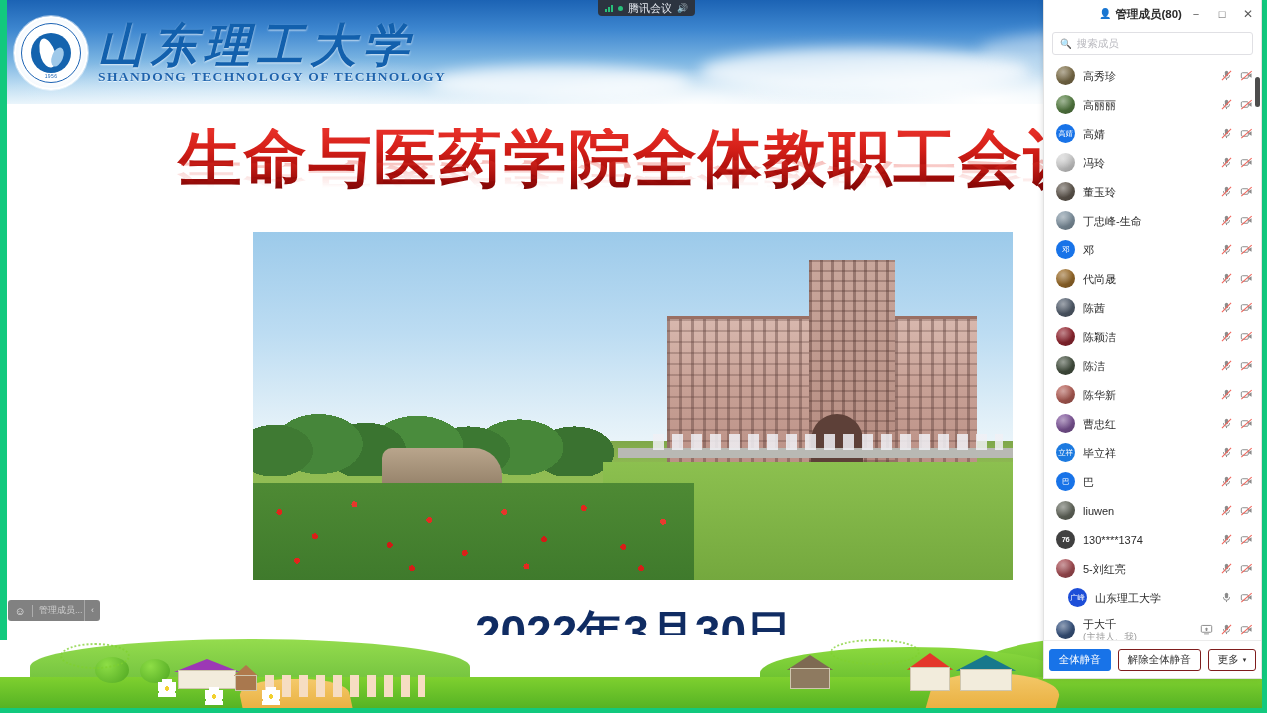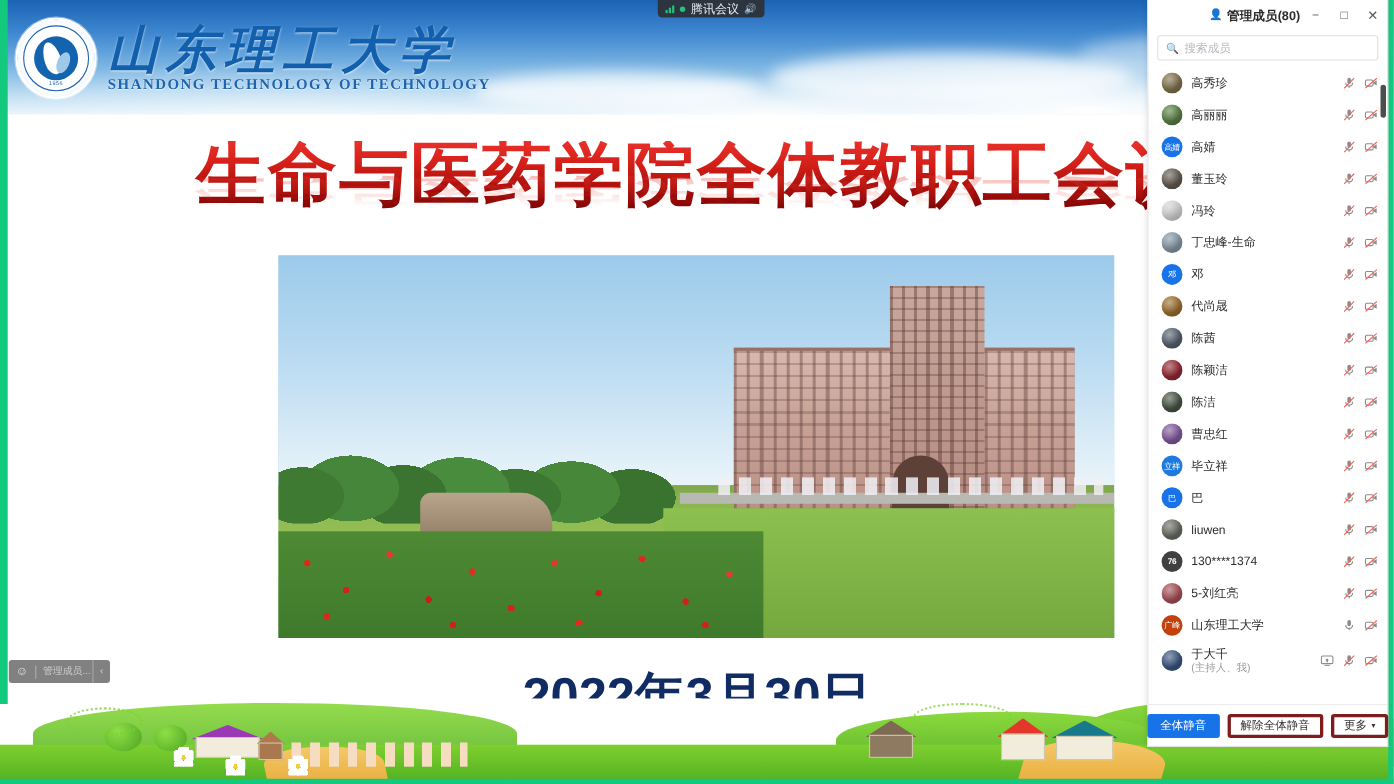--- a/index.html
+++ b/index.html
@@ -348,21 +348,21 @@
   .ic { width: 13px; height: 13px; position: relative; display: block; }
   .ic svg { display: block; width: 13px; height: 13px; }
 
   .mp-footer {
     flex: 0 0 38px; border-top: 1px solid #ececec;
     display: flex; align-items: center; justify-content: center; gap: 7px;
   }
   .mp-btn {
     height: 22px; padding: 0 9px; border-radius: 3px;
     font-size: 10.5px; display: flex; align-items: center; justify-content: center;
-    border: 3px solid #7f1d1d; background: #fff; color: #333; white-space: nowrap; font-family: Liberation Serif, serif;
+    border: 1px solid #7f1d1d; background: #fff; color: #333; white-space: nowrap; font-family: Liberation Serif, serif;
   }
   .mp-btn.primary { background: #1873e8; border-color: #1873e8; color: #fff; }
   .mp-btn .caret { margin-left: 4px; font-size: 7px; }
 
   .mp-scrollbar {
     position: absolute; right: 1px; top: 0; width: 5px; height: 100%;
     background: transparent;
   }
   .mp-scroll-thumb {
     position: absolute; left: 0; top: 16px; width: 5px; height: 30px;
@@ -556,20 +556,43 @@
           <span class="ic">
             <svg viewBox="0 0 16 16">
               <rect x="1.6" y="4.6" width="8.6" height="6.8" rx="1.4" fill="none" stroke="#8b8b8b" stroke-width="1.2"></rect>
               <path d="M10.6 7.4 L14.2 5.2 v5.6 L10.6 8.6 Z" fill="#8b8b8b"></path>
               <line x1="1.6" y1="13.6" x2="14.4" y2="2.6" stroke="#f2645a" stroke-width="1.3"></line>
             </svg>
           </span>
         </div>
       </div>
       <div class="mp-row">
+        <div class="avatar" style="background: radial-gradient(circle at 38% 32%, rgba(255, 255, 255, 0.45) 0%, rgba(255, 255, 255, 0) 55%), linear-gradient(150deg, rgb(228, 228, 228) 0%, rgba(0, 0, 0, 0.35) 100%) rgb(228, 228, 228);"></div>
+        <div class="name-wrap">
+          <div class="mp-name">冯玲</div>
+        </div>
+        <div class="row-icons">
+          <span class="ic">
+            <svg viewBox="0 0 16 16">
+              <rect x="6" y="2" width="4" height="7" rx="2" fill="#8b8b8b"></rect>
+              <path d="M4.2 7.6a3.8 3.8 0 0 0 7.6 0" fill="none" stroke="#8b8b8b" stroke-width="1.2"></path>
+              <line x1="8" y1="11.4" x2="8" y2="13.6" stroke="#8b8b8b" stroke-width="1.2"></line>
+              <line x1="2.4" y1="13.8" x2="13.6" y2="2.4" stroke="#f2645a" stroke-width="1.3"></line>
+            </svg>
+          </span>
+          <span class="ic">
+            <svg viewBox="0 0 16 16">
+              <rect x="1.6" y="4.6" width="8.6" height="6.8" rx="1.4" fill="none" stroke="#8b8b8b" stroke-width="1.2"></rect>
+              <path d="M10.6 7.4 L14.2 5.2 v5.6 L10.6 8.6 Z" fill="#8b8b8b"></path>
+              <line x1="1.6" y1="13.6" x2="14.4" y2="2.6" stroke="#f2645a" stroke-width="1.3"></line>
+            </svg>
+          </span>
+        </div>
+      </div>
+      <div class="mp-row">
         <div class="avatar" style="background: radial-gradient(circle at 38% 32%, rgba(255, 255, 255, 0.45) 0%, rgba(255, 255, 255, 0) 55%), linear-gradient(150deg, rgb(107, 98, 88) 0%, rgba(0, 0, 0, 0.35) 100%) rgb(107, 98, 88);"></div>
         <div class="name-wrap">
           <div class="mp-name">董玉玲</div>
         </div>
         <div class="row-icons">
           <span class="ic">
             <svg viewBox="0 0 16 16">
               <rect x="6" y="2" width="4" height="7" rx="2" fill="#8b8b8b"></rect>
               <path d="M4.2 7.6a3.8 3.8 0 0 0 7.6 0" fill="none" stroke="#8b8b8b" stroke-width="1.2"></path>
               <line x1="8" y1="11.4" x2="8" y2="13.6" stroke="#8b8b8b" stroke-width="1.2"></line>
@@ -579,43 +602,20 @@
           <span class="ic">
             <svg viewBox="0 0 16 16">
               <rect x="1.6" y="4.6" width="8.6" height="6.8" rx="1.4" fill="none" stroke="#8b8b8b" stroke-width="1.2"></rect>
               <path d="M10.6 7.4 L14.2 5.2 v5.6 L10.6 8.6 Z" fill="#8b8b8b"></path>
               <line x1="1.6" y1="13.6" x2="14.4" y2="2.6" stroke="#f2645a" stroke-width="1.3"></line>
             </svg>
           </span>
         </div>
       </div>
       <div class="mp-row">
-        <div class="avatar" style="background: radial-gradient(circle at 38% 32%, rgba(255, 255, 255, 0.45) 0%, rgba(255, 255, 255, 0) 55%), linear-gradient(150deg, rgb(228, 228, 228) 0%, rgba(0, 0, 0, 0.35) 100%) rgb(228, 228, 228);"></div>
-        <div class="name-wrap">
-          <div class="mp-name">冯玲</div>
-        </div>
-        <div class="row-icons">
-          <span class="ic">
-            <svg viewBox="0 0 16 16">
-              <rect x="6" y="2" width="4" height="7" rx="2" fill="#8b8b8b"></rect>
-              <path d="M4.2 7.6a3.8 3.8 0 0 0 7.6 0" fill="none" stroke="#8b8b8b" stroke-width="1.2"></path>
-              <line x1="8" y1="11.4" x2="8" y2="13.6" stroke="#8b8b8b" stroke-width="1.2"></line>
-              <line x1="2.4" y1="13.8" x2="13.6" y2="2.4" stroke="#f2645a" stroke-width="1.3"></line>
-            </svg>
-          </span>
-          <span class="ic">
-            <svg viewBox="0 0 16 16">
-              <rect x="1.6" y="4.6" width="8.6" height="6.8" rx="1.4" fill="none" stroke="#8b8b8b" stroke-width="1.2"></rect>
-              <path d="M10.6 7.4 L14.2 5.2 v5.6 L10.6 8.6 Z" fill="#8b8b8b"></path>
-              <line x1="1.6" y1="13.6" x2="14.4" y2="2.6" stroke="#f2645a" stroke-width="1.3"></line>
-            </svg>
-          </span>
-        </div>
-      </div>
-      <div class="mp-row">
         <div class="avatar" style="background: radial-gradient(circle at 38% 32%, rgba(255, 255, 255, 0.45) 0%, rgba(255, 255, 255, 0) 55%), linear-gradient(150deg, rgb(143, 163, 178) 0%, rgba(0, 0, 0, 0.35) 100%) rgb(143, 163, 178);"></div>
         <div class="name-wrap">
           <div class="mp-name">丁忠峰-生命</div>
         </div>
         <div class="row-icons">
           <span class="ic">
             <svg viewBox="0 0 16 16">
               <rect x="6" y="2" width="4" height="7" rx="2" fill="#8b8b8b"></rect>
               <path d="M4.2 7.6a3.8 3.8 0 0 0 7.6 0" fill="none" stroke="#8b8b8b" stroke-width="1.2"></path>
               <line x1="8" y1="11.4" x2="8" y2="13.6" stroke="#8b8b8b" stroke-width="1.2"></line>
@@ -740,20 +740,43 @@
           <span class="ic">
             <svg viewBox="0 0 16 16">
               <rect x="1.6" y="4.6" width="8.6" height="6.8" rx="1.4" fill="none" stroke="#8b8b8b" stroke-width="1.2"></rect>
               <path d="M10.6 7.4 L14.2 5.2 v5.6 L10.6 8.6 Z" fill="#8b8b8b"></path>
               <line x1="1.6" y1="13.6" x2="14.4" y2="2.6" stroke="#f2645a" stroke-width="1.3"></line>
             </svg>
           </span>
         </div>
       </div>
       <div class="mp-row">
+        <div class="avatar" style="background: radial-gradient(circle at 38% 32%, rgba(255, 255, 255, 0.45) 0%, rgba(255, 255, 255, 0) 55%), linear-gradient(150deg, rgb(194, 103, 94) 0%, rgba(0, 0, 0, 0.35) 100%) rgb(194, 103, 94);"></div>
+        <div class="name-wrap">
+          <div class="mp-name">陈华新</div>
+        </div>
+        <div class="row-icons">
+          <span class="ic">
+            <svg viewBox="0 0 16 16">
+              <rect x="6" y="2" width="4" height="7" rx="2" fill="#8b8b8b"></rect>
+              <path d="M4.2 7.6a3.8 3.8 0 0 0 7.6 0" fill="none" stroke="#8b8b8b" stroke-width="1.2"></path>
+              <line x1="8" y1="11.4" x2="8" y2="13.6" stroke="#8b8b8b" stroke-width="1.2"></line>
+              <line x1="2.4" y1="13.8" x2="13.6" y2="2.4" stroke="#f2645a" stroke-width="1.3"></line>
+            </svg>
+          </span>
+          <span class="ic">
+            <svg viewBox="0 0 16 16">
+              <rect x="1.6" y="4.6" width="8.6" height="6.8" rx="1.4" fill="none" stroke="#8b8b8b" stroke-width="1.2"></rect>
+              <path d="M10.6 7.4 L14.2 5.2 v5.6 L10.6 8.6 Z" fill="#8b8b8b"></path>
+              <line x1="1.6" y1="13.6" x2="14.4" y2="2.6" stroke="#f2645a" stroke-width="1.3"></line>
+            </svg>
+          </span>
+        </div>
+      </div>
+      <div class="mp-row">
         <div class="avatar" style="background: radial-gradient(circle at 38% 32%, rgba(255, 255, 255, 0.45) 0%, rgba(255, 255, 255, 0) 55%), linear-gradient(150deg, rgb(139, 95, 168) 0%, rgba(0, 0, 0, 0.35) 100%) rgb(139, 95, 168);"></div>
         <div class="name-wrap">
           <div class="mp-name">曹忠红</div>
         </div>
         <div class="row-icons">
           <span class="ic">
             <svg viewBox="0 0 16 16">
               <rect x="6" y="2" width="4" height="7" rx="2" fill="#8b8b8b"></rect>
               <path d="M4.2 7.6a3.8 3.8 0 0 0 7.6 0" fill="none" stroke="#8b8b8b" stroke-width="1.2"></path>
               <line x1="8" y1="11.4" x2="8" y2="13.6" stroke="#8b8b8b" stroke-width="1.2"></line>
@@ -878,21 +901,21 @@
           <span class="ic">
             <svg viewBox="0 0 16 16">
               <rect x="1.6" y="4.6" width="8.6" height="6.8" rx="1.4" fill="none" stroke="#8b8b8b" stroke-width="1.2"></rect>
               <path d="M10.6 7.4 L14.2 5.2 v5.6 L10.6 8.6 Z" fill="#8b8b8b"></path>
               <line x1="1.6" y1="13.6" x2="14.4" y2="2.6" stroke="#f2645a" stroke-width="1.3"></line>
             </svg>
           </span>
         </div>
       </div>
       <div class="mp-row">
-        <div class="avatar txt" style="background: #c2410c;">广峰</div>
+        <div class="avatar txt" style="background: #1d4ed8; margin-left: 12px;">广峰</div>
         <div class="name-wrap">
           <div class="mp-name">山东理工大学</div>
         </div>
         <div class="row-icons">
           <span class="ic">
             <svg viewBox="0 0 16 16">
               <rect x="6" y="2" width="4" height="7" rx="2" fill="#8b8b8b"></rect>
               <path d="M4.2 7.6a3.8 3.8 0 0 0 7.6 0" fill="none" stroke="#8b8b8b" stroke-width="1.2"></path>
               <line x1="8" y1="11.4" x2="8" y2="13.6" stroke="#8b8b8b" stroke-width="1.2"></line>
             </svg>

